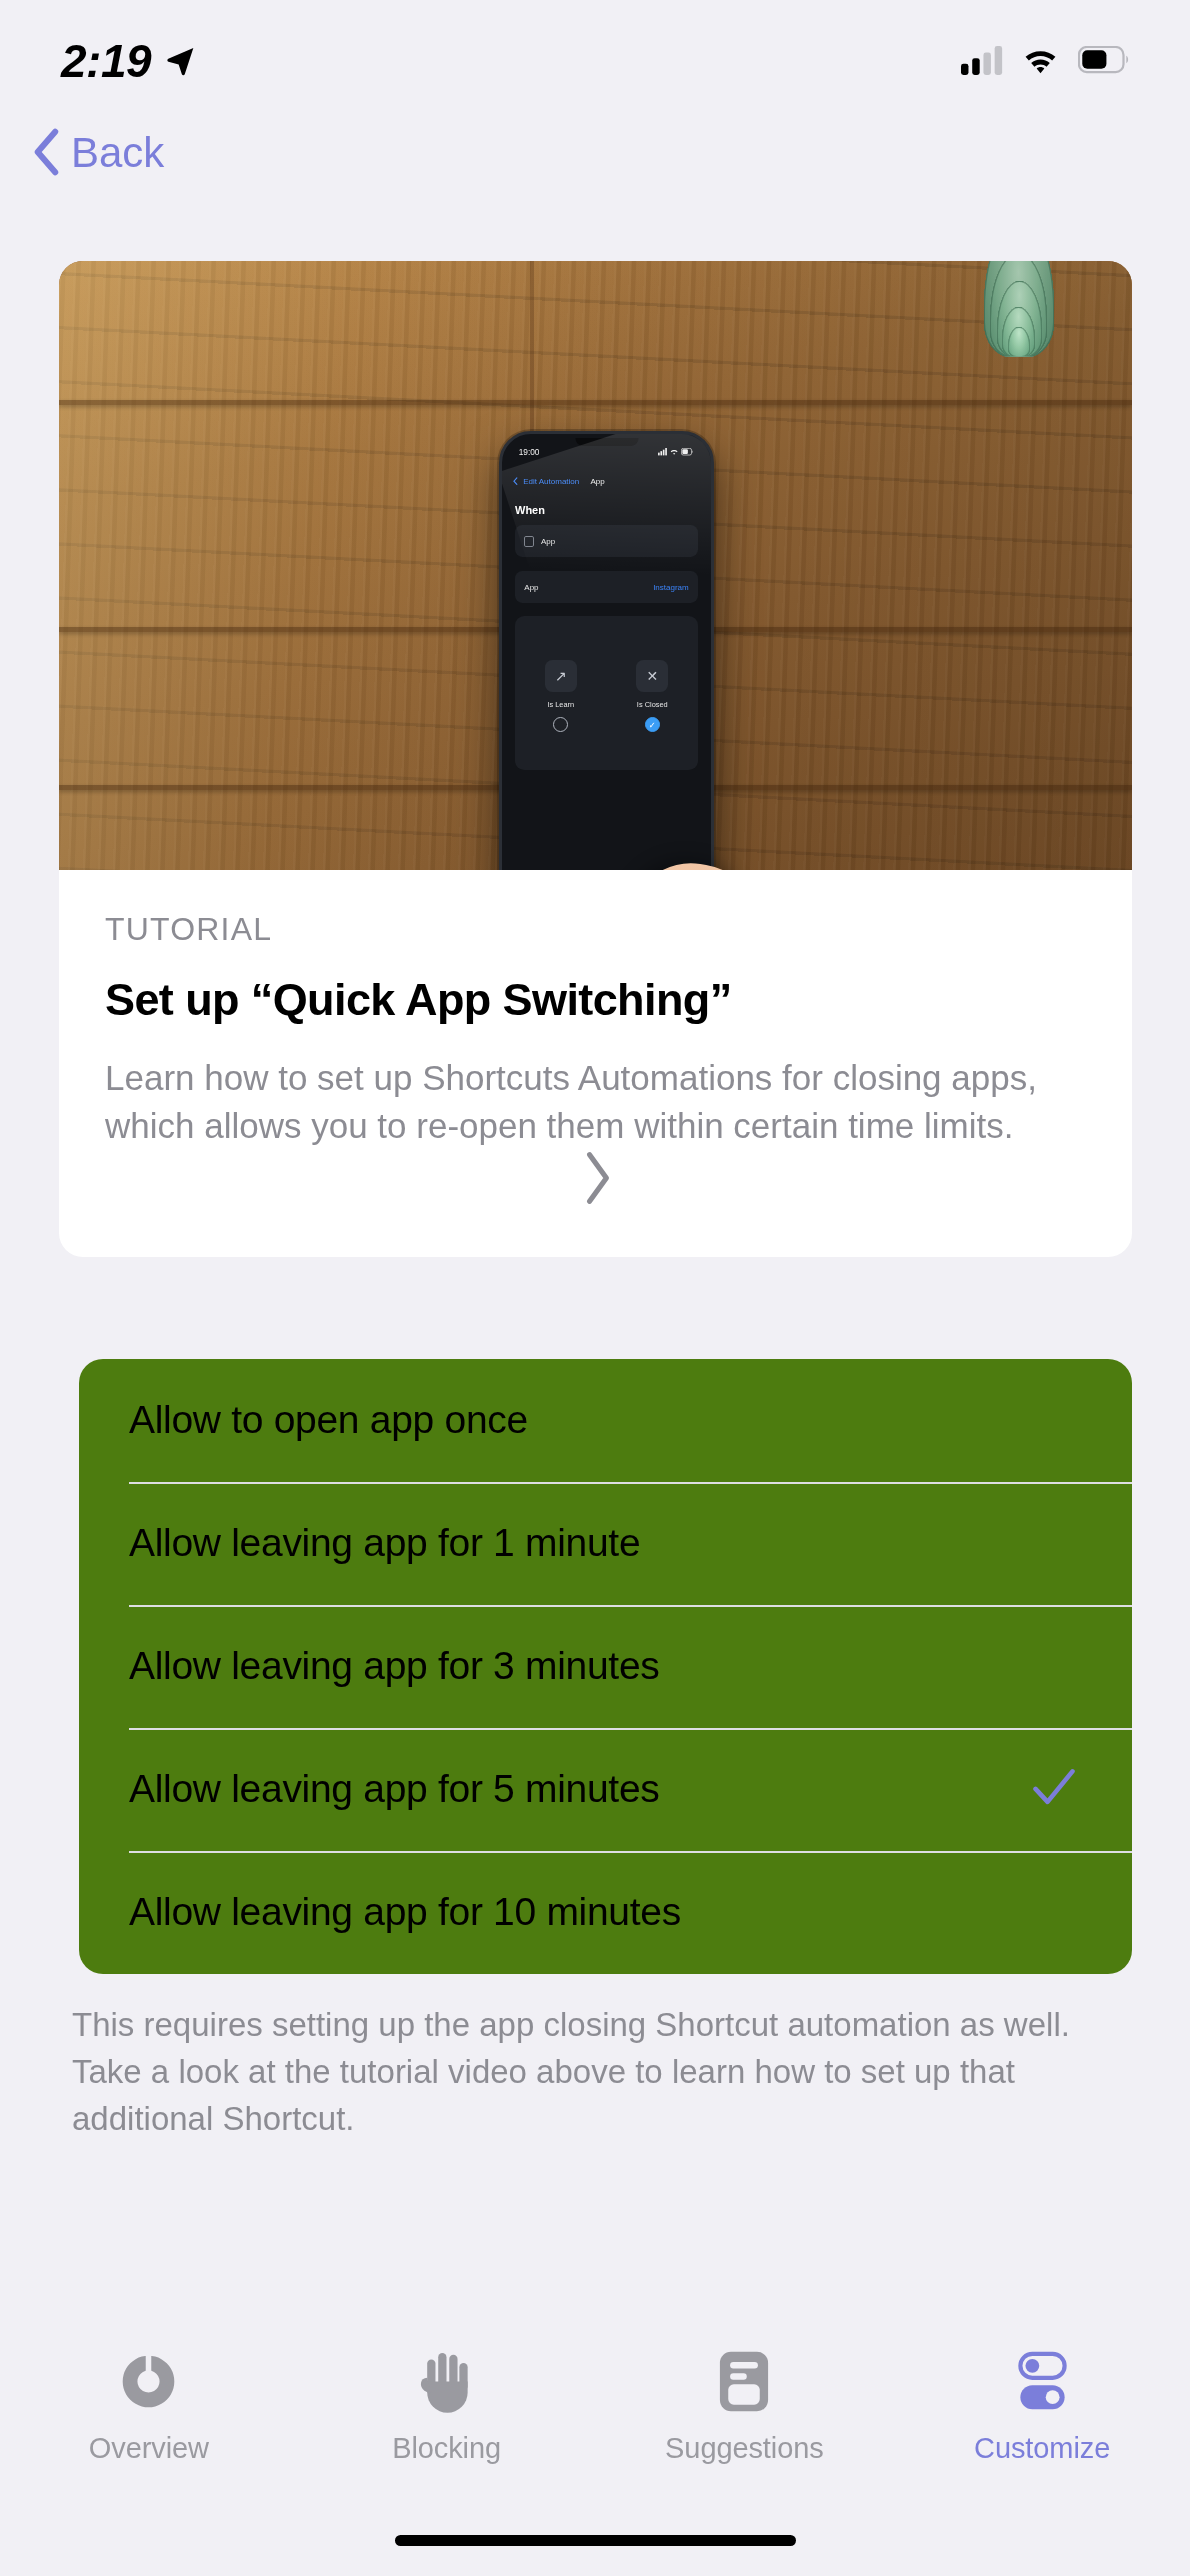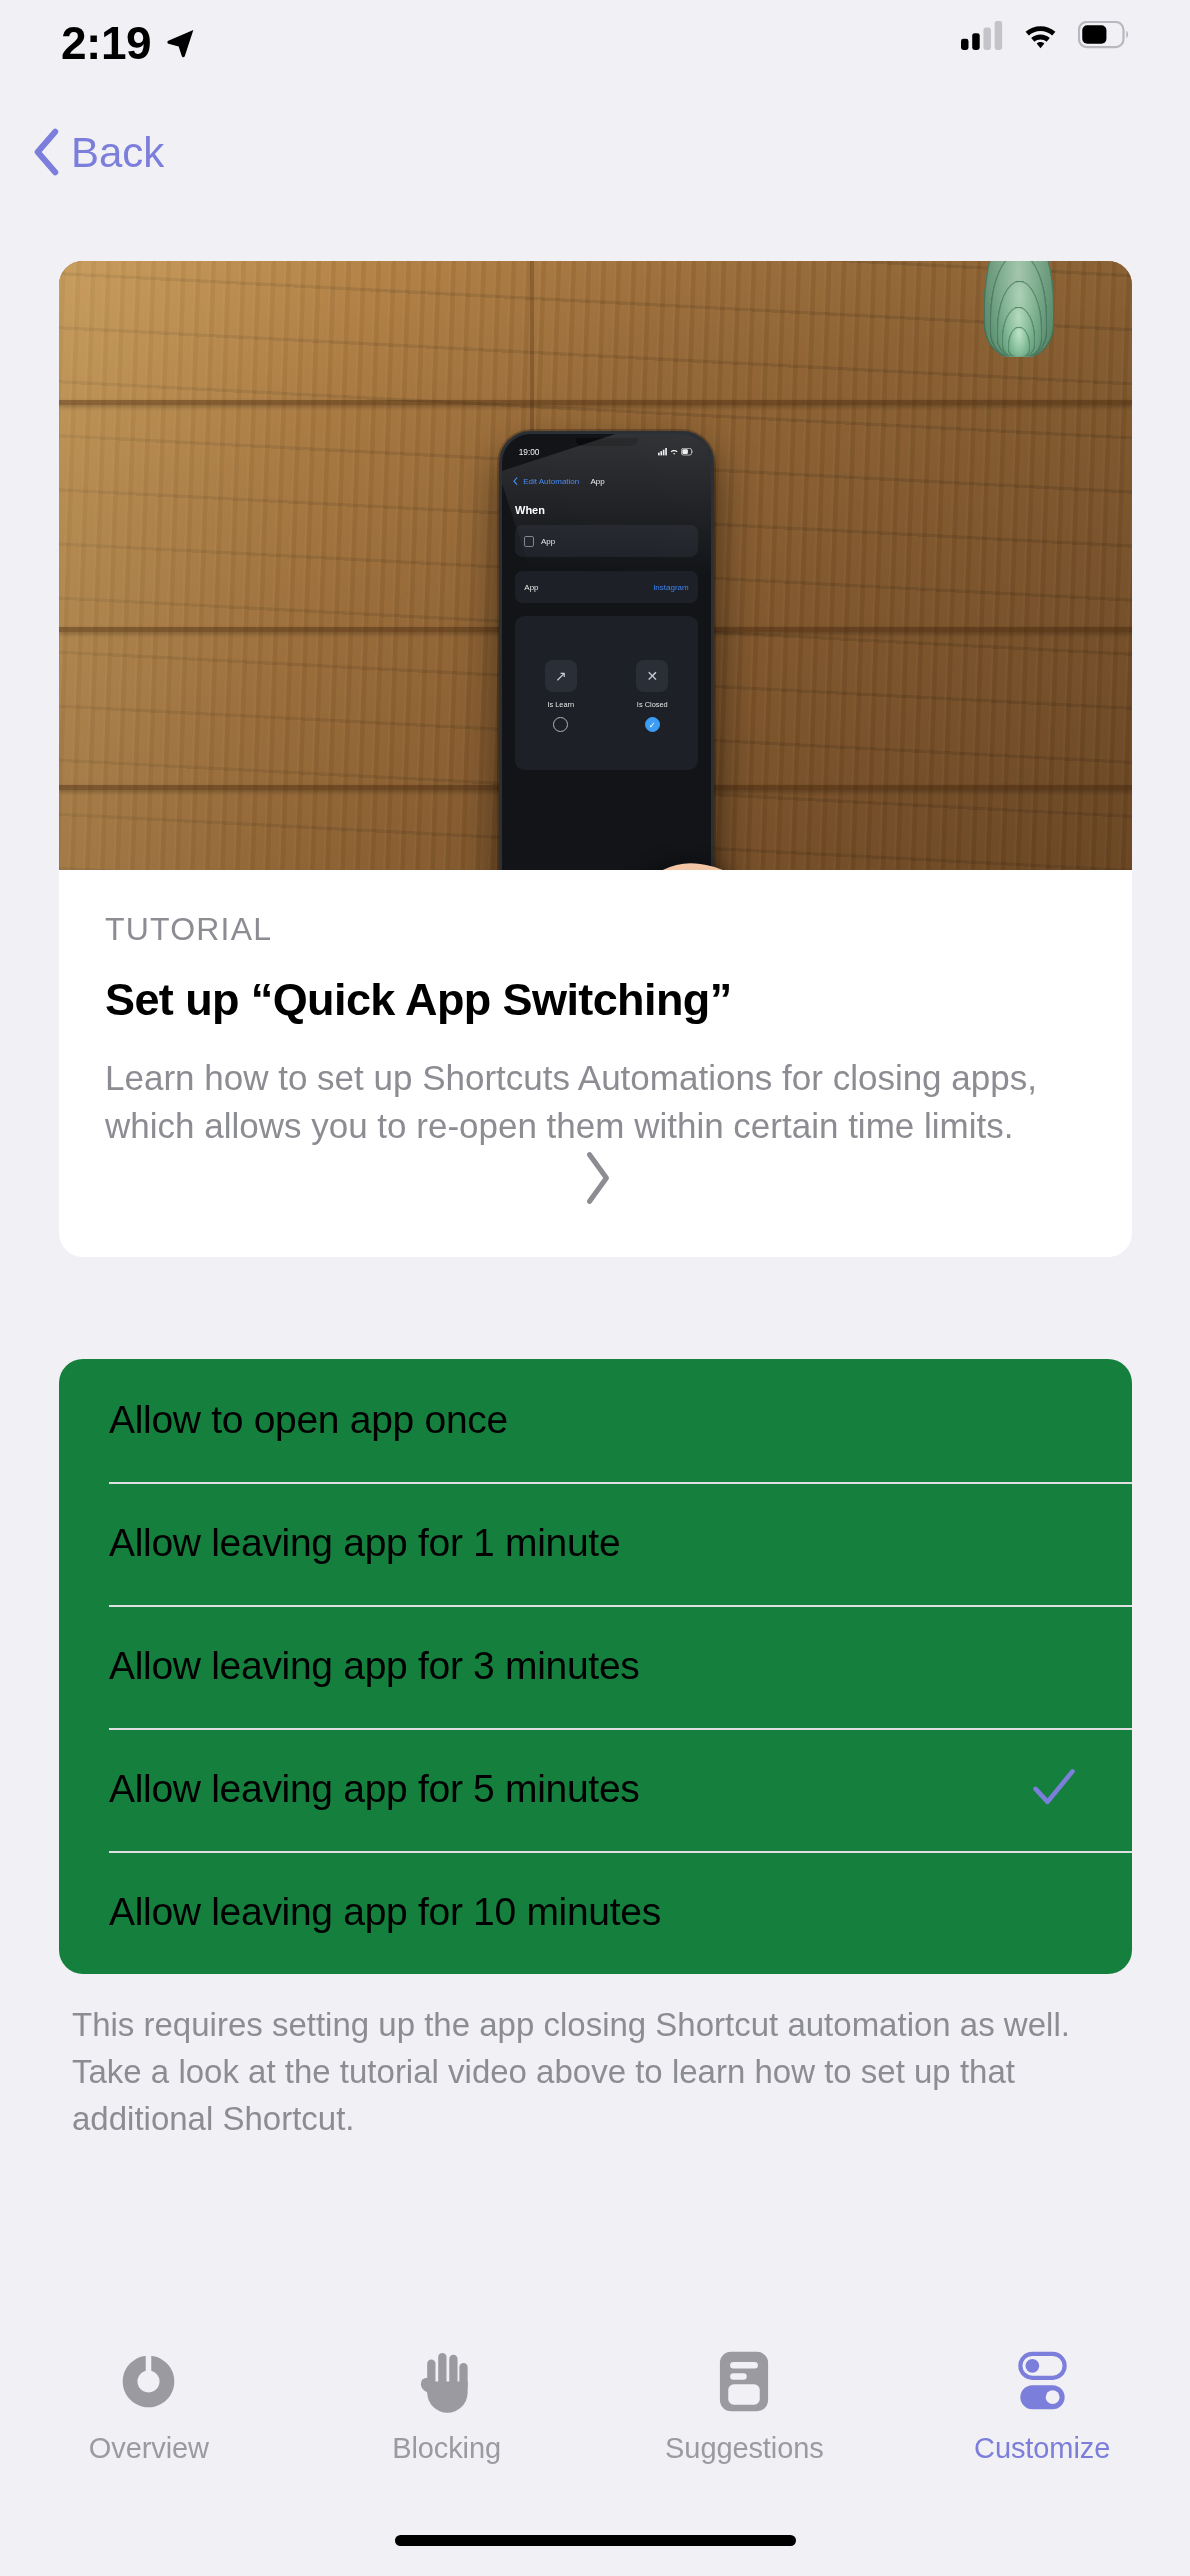--- a/index.html
+++ b/index.html
@@ -23,23 +23,24 @@
     background:#F1F0F5;
     display:flex;
     flex-direction:column;
   }
 
   
   .status-bar {
     height:102px;
     flex:0 0 102px;
     display:flex;
-    align-items:flex-start;
+    align-items:center;
     justify-content:space-between;
     padding:20.4px 61px 0 61px;
+    font-style:italic;
   }
   .status-left {
     display:flex;
     align-items:center;
     gap:13px;
   }
   .status-time {
     font-size:46px;
     font-weight:bold;
     color:#000;
@@ -285,23 +286,24 @@
   .tut-chevron {
     flex:0 0 auto;
     padding-left:5.6px;
     display:flex; align-items:center;
     cursor:pointer;
   }
 
   
   .options-card {
     margin-top:102px;
-    background:#15803d;
+    background:#4d7c0f;
     border-radius:24px;
     overflow:hidden;
+    margin-left:20px;
   }
   .option-row {
     height:123px;
     display:flex;
     align-items:center;
     justify-content:space-between;
     padding:0 50px 0 50px;
     position:relative;
     cursor:pointer;
   }

